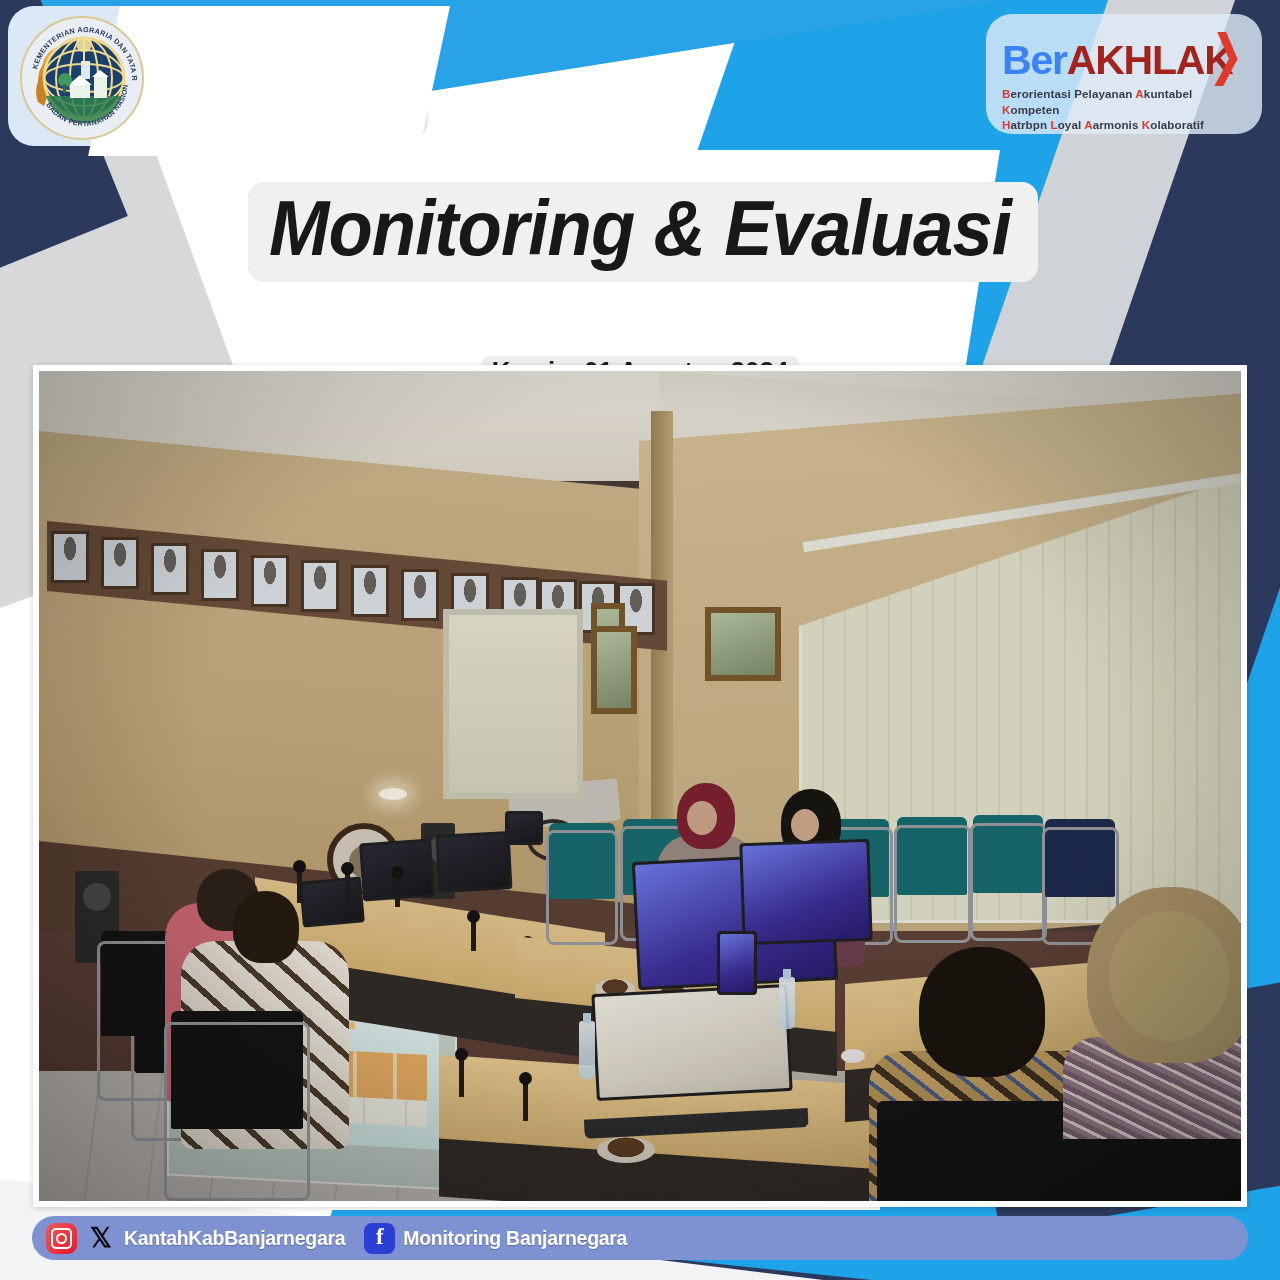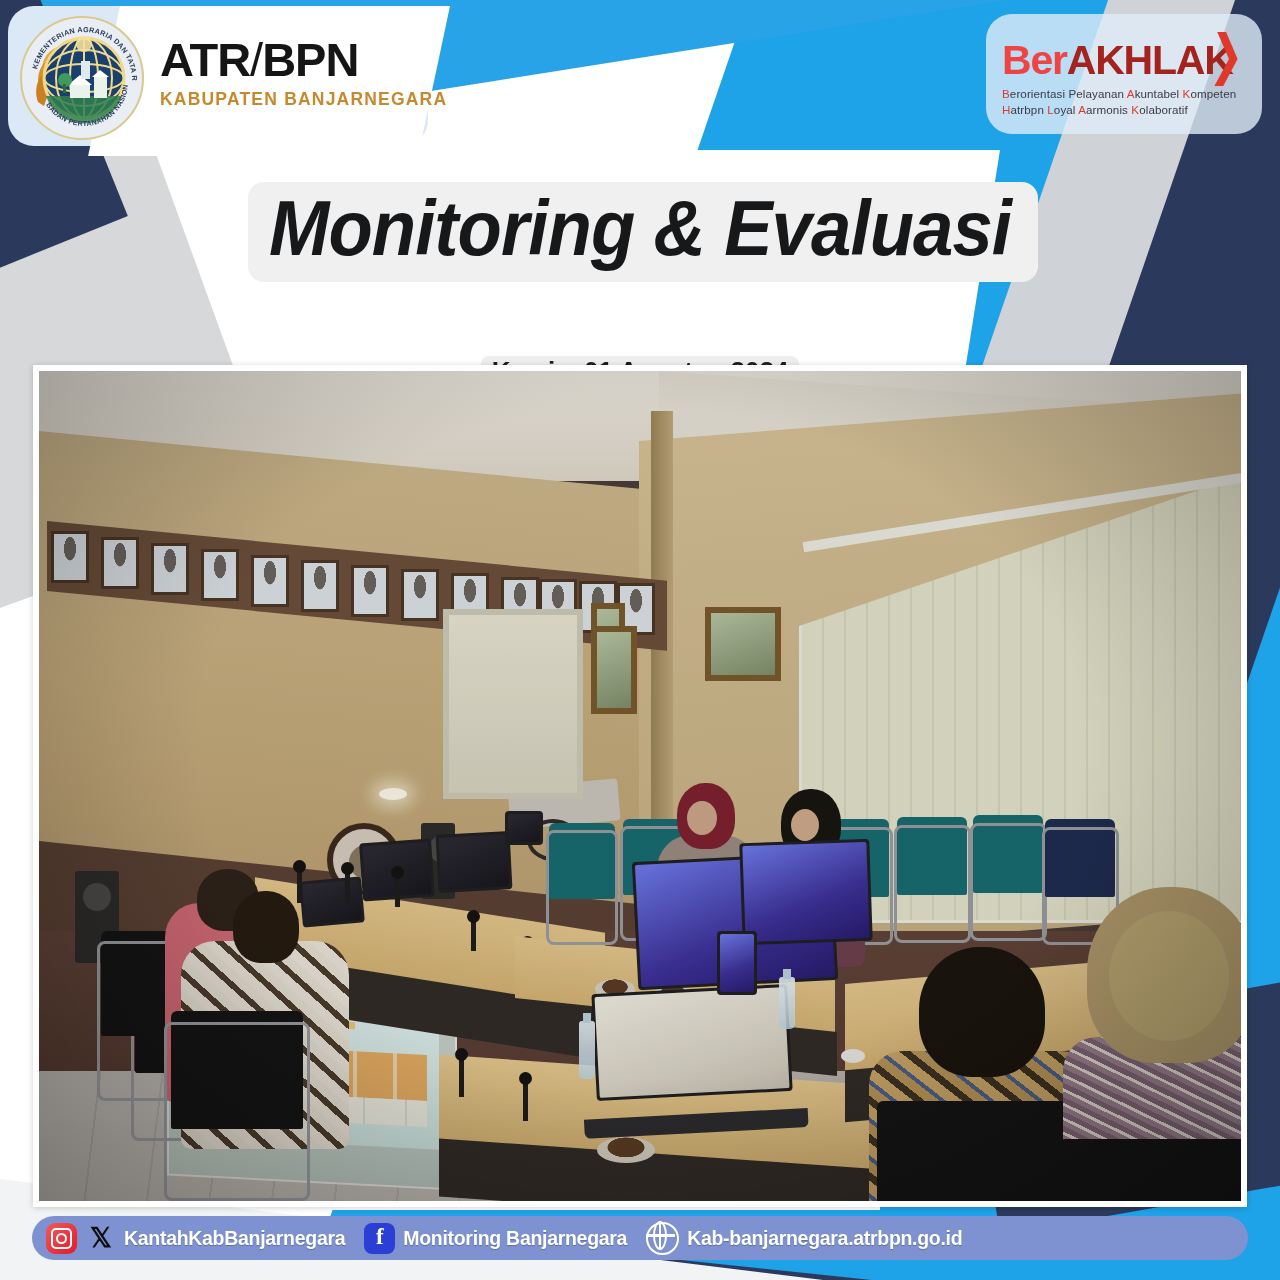--- a/index.html
+++ b/index.html
@@ -85,28 +85,28 @@
   }
 
   .akhlak-card{
     position:absolute;right:18px;top:14px;width:276px;height:120px;
     background:rgba(222,236,248,0.80);border-radius:26px;
   }
   .akhlak-word{
     position:absolute;left:16px;top:26px;font-size:41px;font-weight:bold;
     letter-spacing:-1.2px;line-height:1;
   }
-  .akhlak-word .c1{color:#ef4444;}
+  .akhlak-word .c1{color:#3b82f6;}
   .akhlak-word .c2{color:#a5231d;}
   .akhlak-chevron{
     position:absolute;right:18px;top:20px;font-size:40px;font-weight:bold;color:#e0392b;
     transform:scaleY(1.35) skewX(-4deg);line-height:1;
   }
   .akhlak-sub{
-    position:absolute;left:16px;top:72px;width:250px;font-size:11.6px;font-weight:normal;
+    position:absolute;left:16px;top:72px;width:250px;font-size:11.6px;font-weight:bold;
     line-height:1.35;color:#3b3b46;letter-spacing:.1px;
   }
   .akhlak-sub .hl{color:#e0392b;}
 
   
   .title-plate{
     position:absolute;left:248px;top:182px;width:790px;height:100px;
     background:#f0f0f0;border-radius:16px;
   }
   .main-title{
@@ -334,24 +334,20 @@
     <path id="ringtop" d="M18 66 A48 48 0 0 1 114 66" fill="none"></path>
     <path id="ringbot" d="M22 68 A44 44 0 0 0 110 68" fill="none"></path>
     <text font-size="7.2" font-weight="bold" fill="#2b3a5c" letter-spacing="0.3">
       <textPath href="#ringtop" startOffset="7%">KEMENTERIAN AGRARIA DAN TATA RUANG</textPath>
     </text>
     <text font-size="7" font-weight="bold" fill="#2b3a5c" letter-spacing="0.3">
       <textPath href="#ringbot" startOffset="17%">BADAN PERTANAHAN NASIONAL</textPath>
     </text>
   </svg>
 
-  <div class="brand-text">
-    <div class="brand-main"><span>ATR</span><span class="slash">/</span><span>BPN</span></div>
-    <div class="brand-sub">KABUPATEN BANJARNEGARA</div>
-  </div>
 
   <div class="akhlak-card">
     <div class="akhlak-word"><span class="c1">Ber</span><span class="c2">AKHLAK</span></div>
     <div class="akhlak-chevron">❯</div>
     <div class="akhlak-sub">
       <div>
         <span class="hl">B</span><span>erorientasi Pelayanan </span><span class="hl">A</span><span>kuntabel </span><span class="hl">K</span><span>ompeten</span>
       </div>
       <div>
         <span class="hl">H</span><span>atrbpn </span><span class="hl">L</span><span>oyal </span><span class="hl">A</span><span>armonis </span><span class="hl">K</span><span>olaboratif</span>
@@ -603,21 +599,15 @@
       <span class="ico ico-x">𝕏</span>
       <span class="label">KantahKabBanjarnegara</span>
     </div>
 
     <div class="fi" style="margin-left:10px;">
       <span class="ico ico-fb">f</span>
       <span class="label">Monitoring Banjarnegara</span>
     </div>
 
 
-    <div class="fi" style="margin-left:10px;">
-      <span class="ico ico-web">
-          <span class="oval"></span>
-        </span>
-      <span class="label">Kab-banjarnegara.atrbpn.go.id</span>
-    </div>
   </div>
 
 </div>
 
 </body></html>

